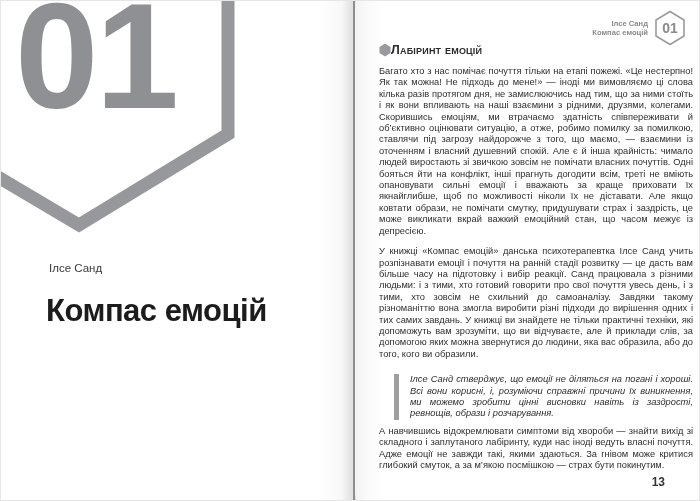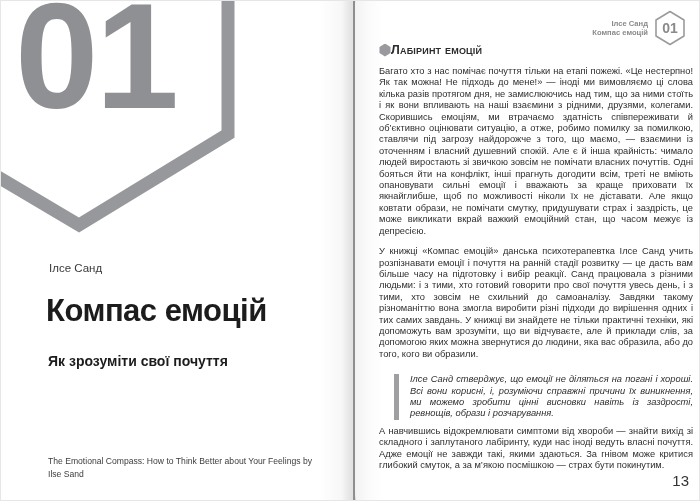--- a/index.html
+++ b/index.html
@@ -52,36 +52,34 @@
     position:absolute;left:23px;right:8px;top:65px;
     font-size:9.3px;line-height:11.4px;color:#2e2e2e;text-align:justify;
   }
   .rp-body p{margin:0 0 9px 0;}
   .quote{
     margin:14px 0 6px 15px;
     border-left:5px solid #9f9fa2;
     padding-left:11px;
     font-style:italic;color:#2e2e2e;
   }
-  .page-num{position:absolute;right:12px;bottom:13px;font-size:15px;color:#333;}
+  .page-num{position:absolute;right:36px;bottom:13px;font-size:12px;color:#333;font-weight:bold;}
 </style>
 </head>
 <body>
 
 <div class="spread">
 
   <div class="left-page">
     <svg class="hex-deco" width="354" height="501" viewBox="0 0 354 501">
       <polyline points="-25,163 78,224 227,133 227,-20" fill="none" stroke="#97989b" stroke-width="13" stroke-linejoin="miter"></polyline>
     </svg>
     <div class="chapter-num">01</div>
     <div class="lp-author">Ілсе Санд</div>
     <div class="lp-title">Компас емоцій</div>
-    <div class="lp-subtitle">Як зрозуміти свої почуття</div>
-    <div class="lp-ref">The Emotional Compass: How to Think Better about Your Feelings by Ilse Sand</div>
   </div>
 
   <div class="right-page">
 
     <div class="rp-header">
       <div class="rp-header-text">
         <div>Ілсе Санд</div>
         <div>Компас емоцій</div>
       </div>
       <div class="badge">

